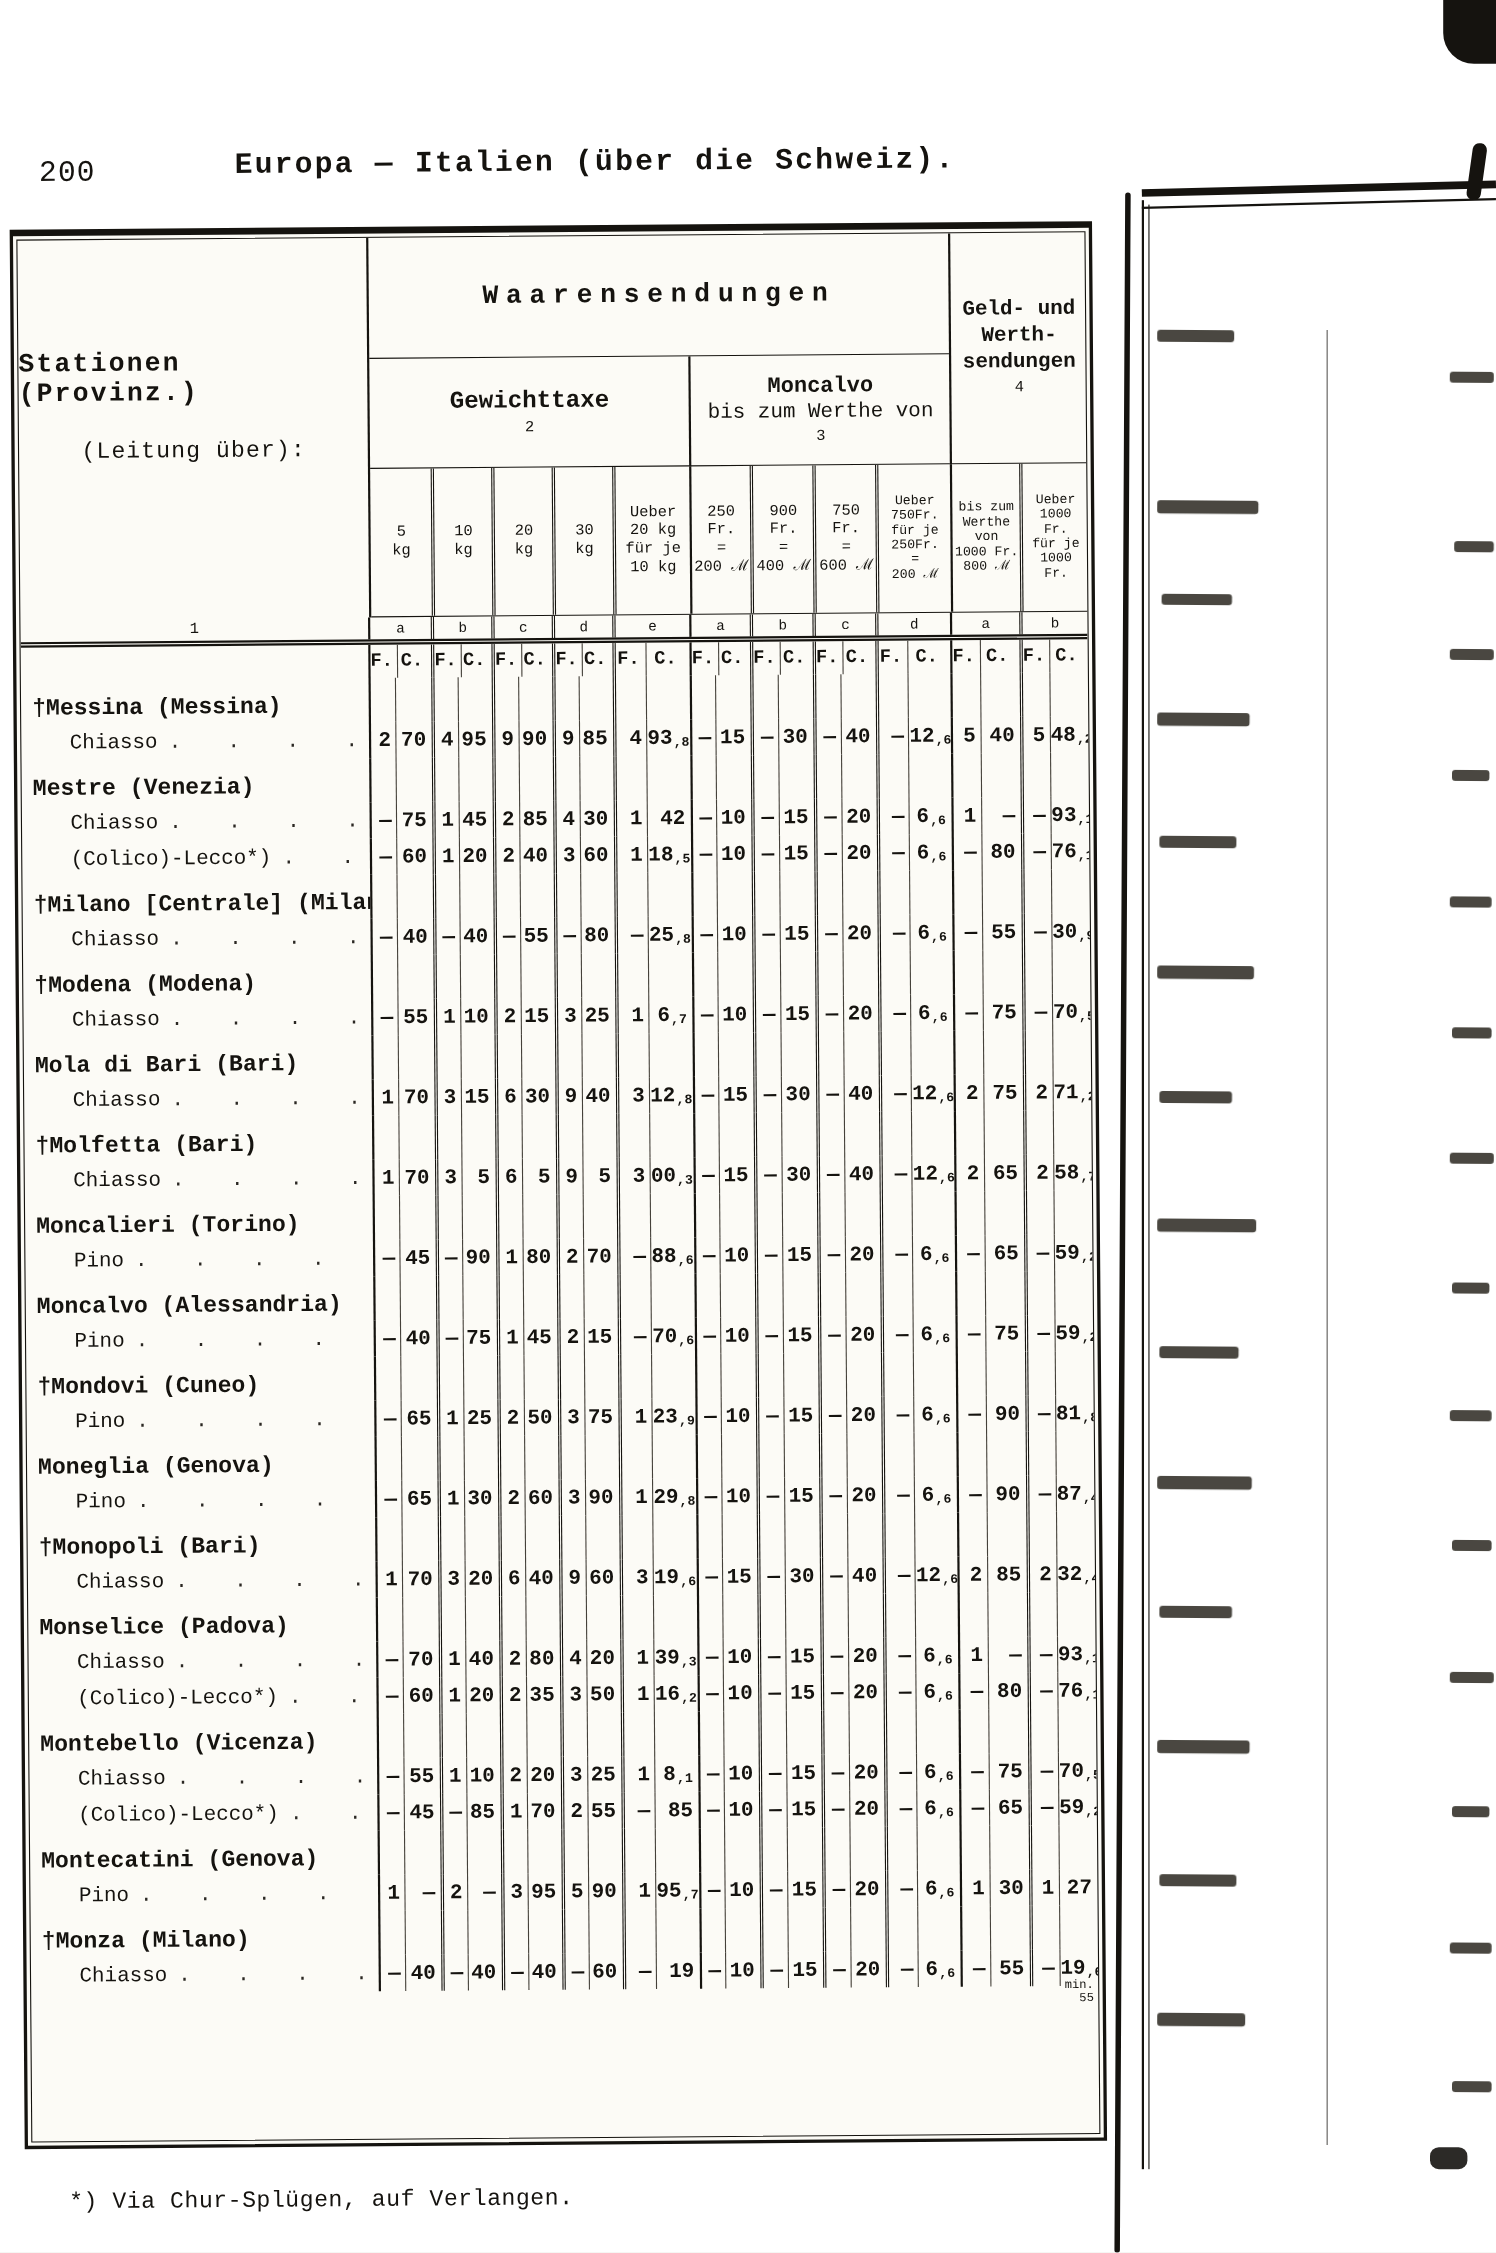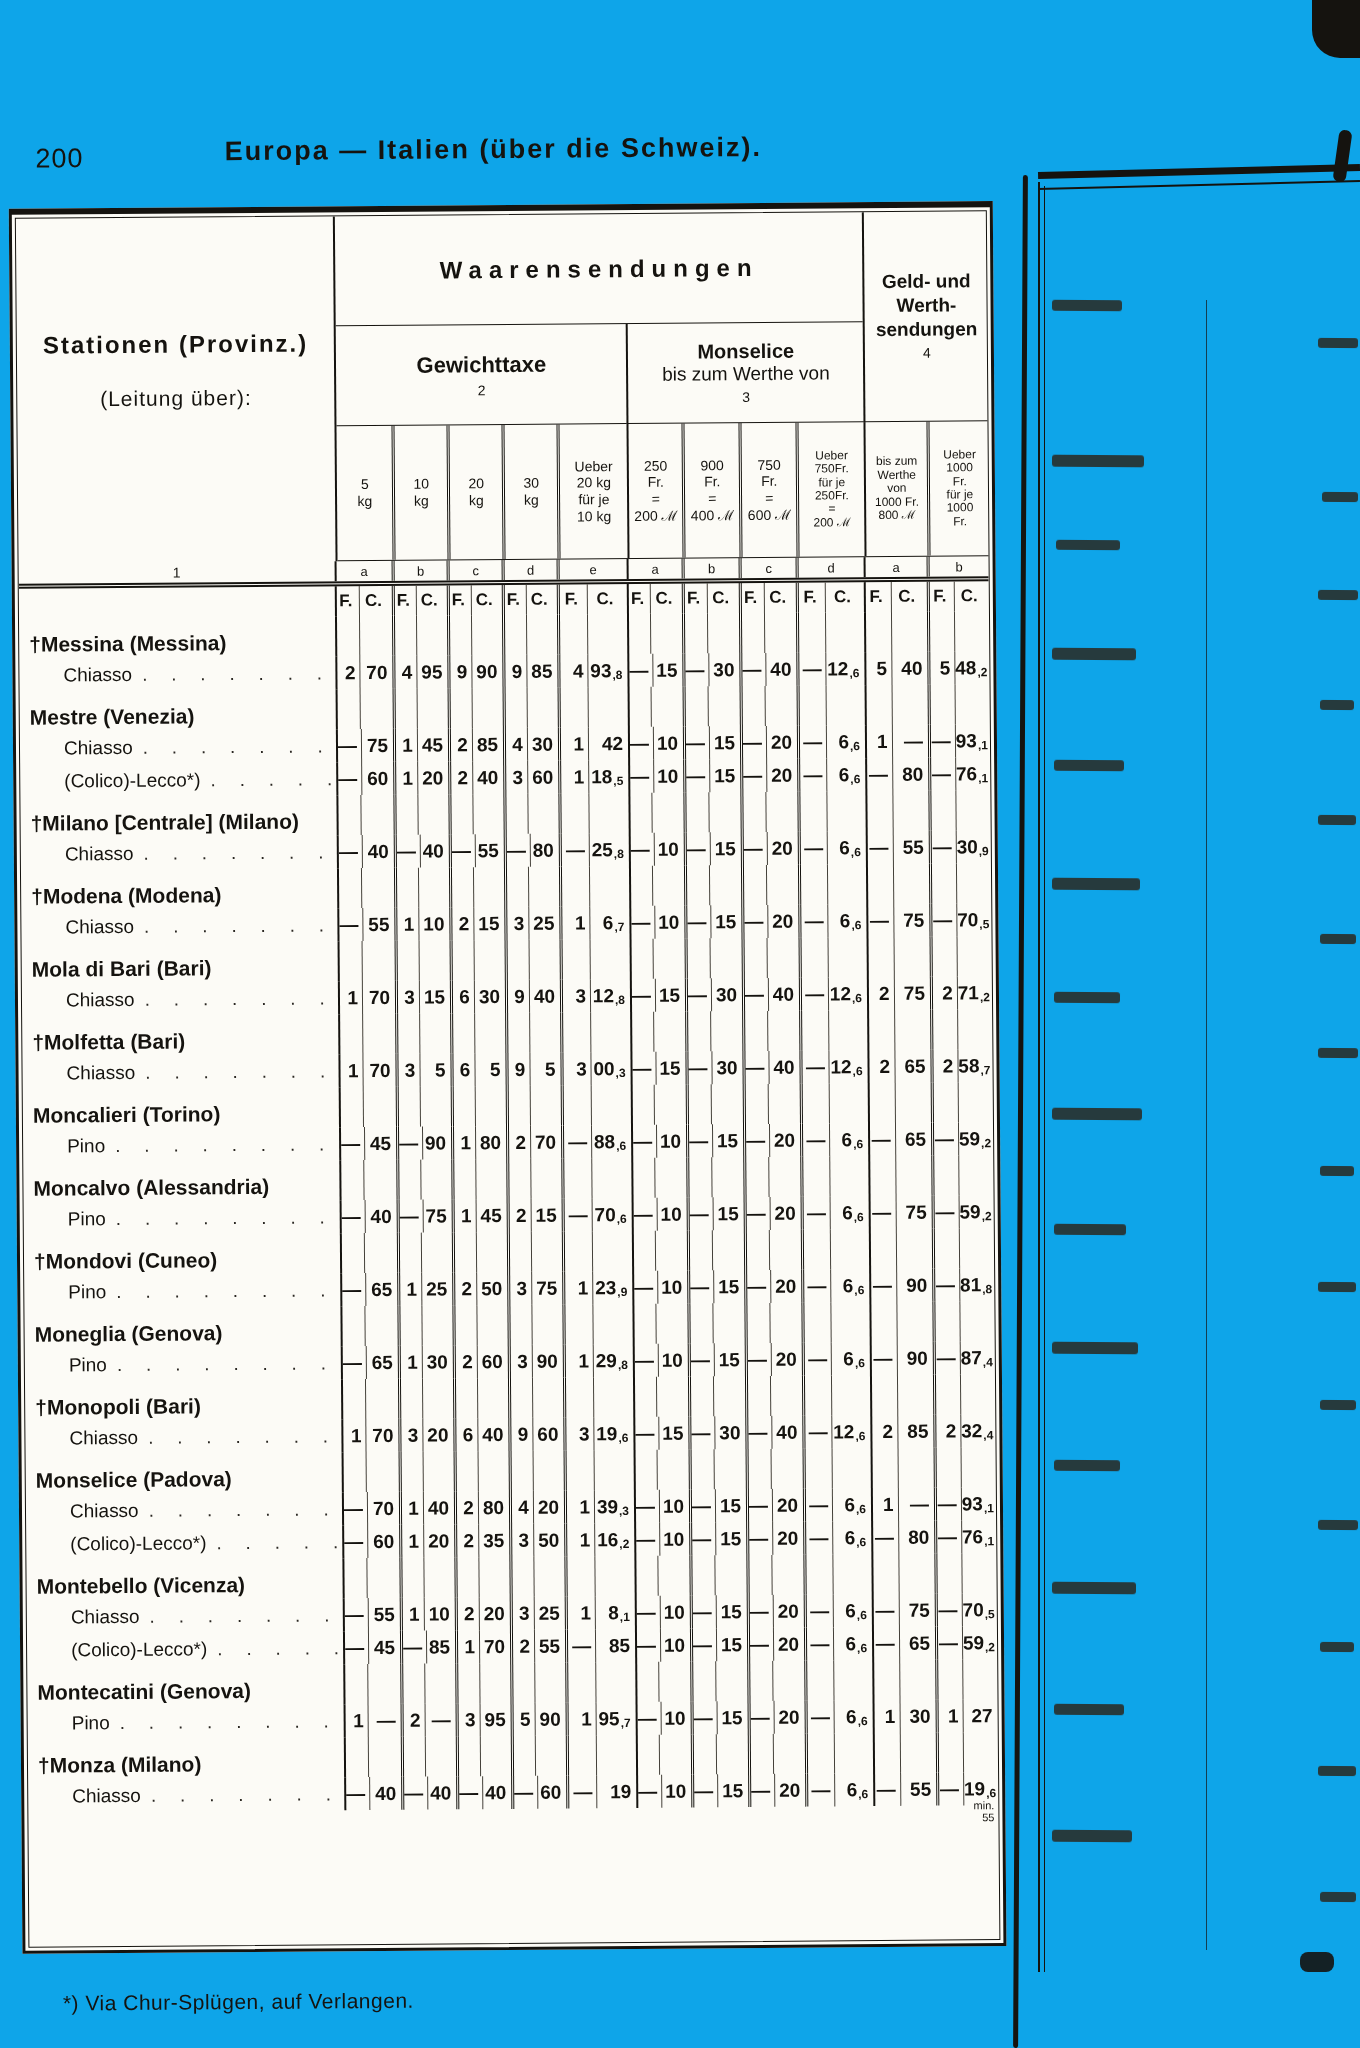--- a/index.html
+++ b/index.html
@@ -1,20 +1,20 @@
 <!DOCTYPE html>
 <html><head>
 <meta charset="utf-8">
 <style>
   * { box-sizing: border-box; margin: 0; padding: 0; }
   html,body { background:#e8e6e0; }
   .sheet {
     position: relative; width: 1360px; height: 2048px;
-    background: #0ea5e9; overflow: hidden;
-    font-family: Liberation Sans, sans-serif;
+    background: #ffffff; overflow: hidden;
+    font-family: Liberation Mono, monospace;
     color: #15130f;
   }
   .rot { position:absolute; inset:0; transform: rotate(-0.45deg); transform-origin: 500px 1000px; }
   .pagenum { position:absolute; left:42px; top:140px; font-size:27px; letter-spacing:1px; }
   .title {
     position:absolute; left:220px; top:134px; width:560px; text-align:center;
     font-size:27px; font-weight:bold; letter-spacing:2px; white-space:nowrap;
   }
   
   .table {
@@ -93,21 +93,21 @@
             <div class="t1">Stationen (Provinz.)</div>
             <div class="t2">(Leitung über):</div>
           </div>
           <div class="value-head">
             <div class="hcell hc-waaren">Waarensendungen</div>
             <div class="hcell hc-gewicht">
               <span>Gewichttaxe</span>
               <span class="gnum">2</span>
             </div>
             <div class="hcell hc-werth">
-              <span class="b">Monselice</span>
+              <span class="b">Moncalvo</span>
               <span>bis zum Werthe von</span>
               <span class="gnum">3</span>
             </div>
             <div class="hcell hc-geld">
               <span>Geld- und</span>
               <span>Werth-</span>
               <span>sendungen</span>
               <span class="gnum">4</span>
             </div>
             <div class="vals subcols" id="subcols">

